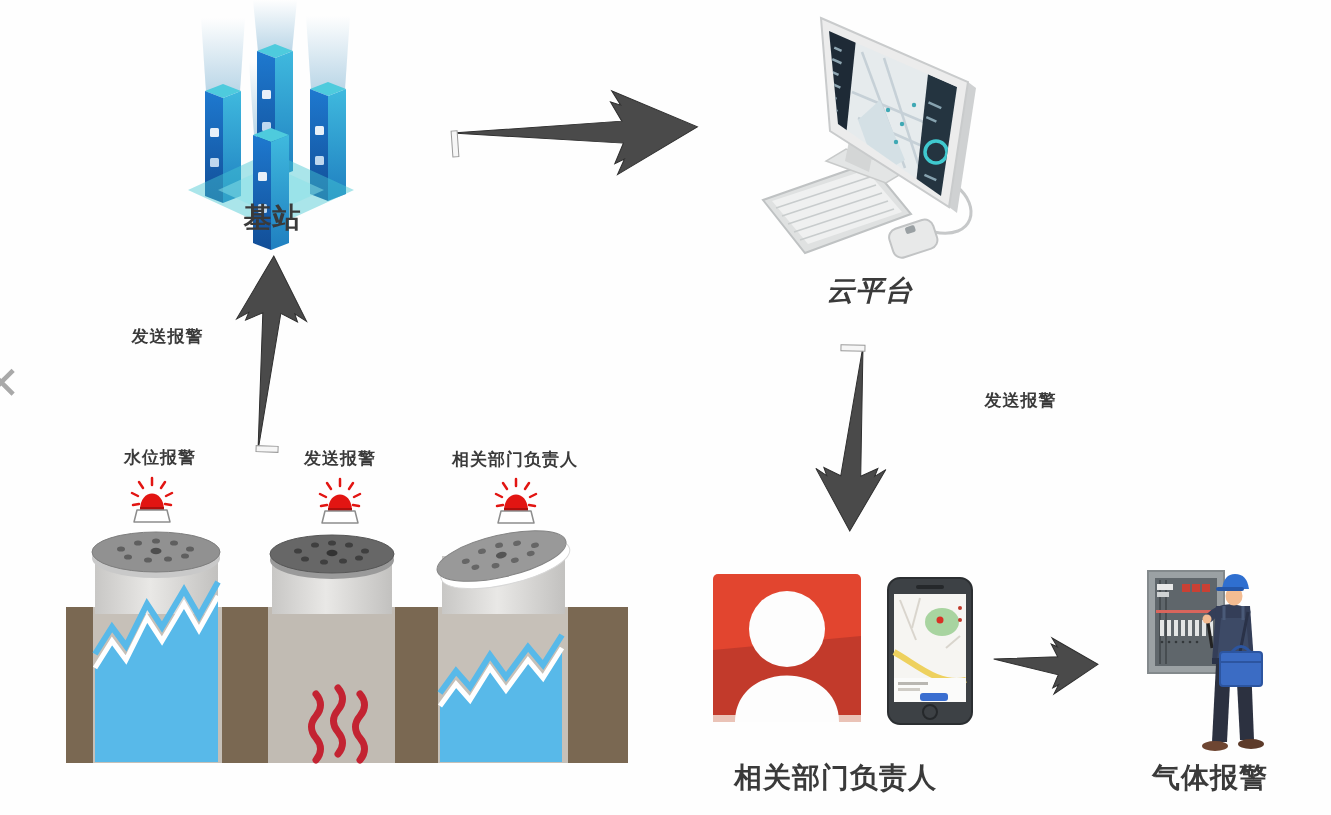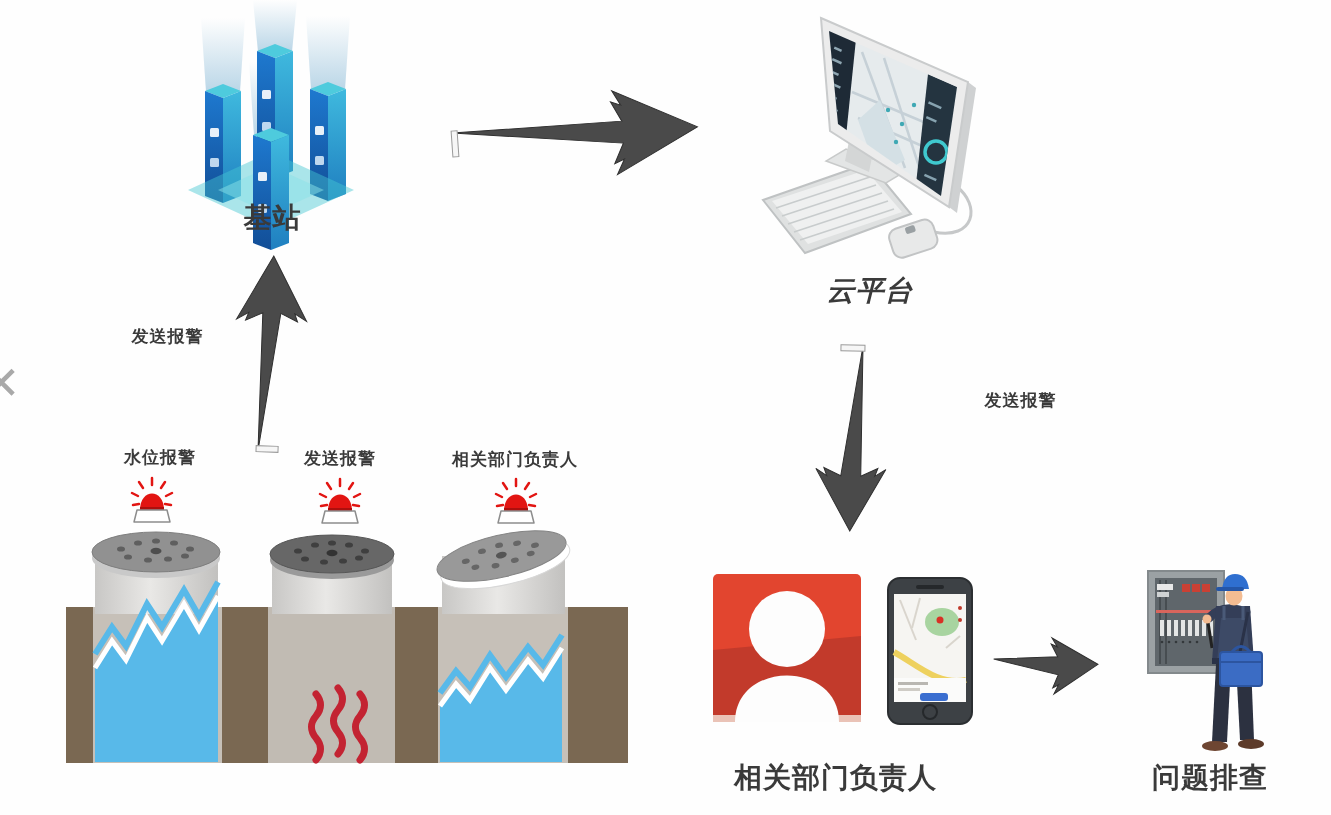--- a/index.html
+++ b/index.html
@@ -379,15 +379,15 @@
   <div class="lbl mid" style="left:958px;top:392px;width:125px;">发送报警</div>
 
   <div class="lbl mid" style="left:100px;top:449px;width:120px;">水位报警</div>
 
   <div class="lbl mid" style="left:280px;top:450px;width:120px;">发送报警</div>
 
   <div class="lbl mid" style="left:425px;top:451px;width:180px;">相关部门负责人</div>
 
   <div class="lbl big" style="left:732px;top:763px;width:205px;text-align:right;">相关部门负责人</div>
 
-  <div class="lbl big" style="left:1140px;top:763px;width:140px;">问题排查</div>
+  <div class="lbl big" style="left:1140px;top:763px;width:140px;">气体报警</div>
 
 </div>
 
 </body></html>

